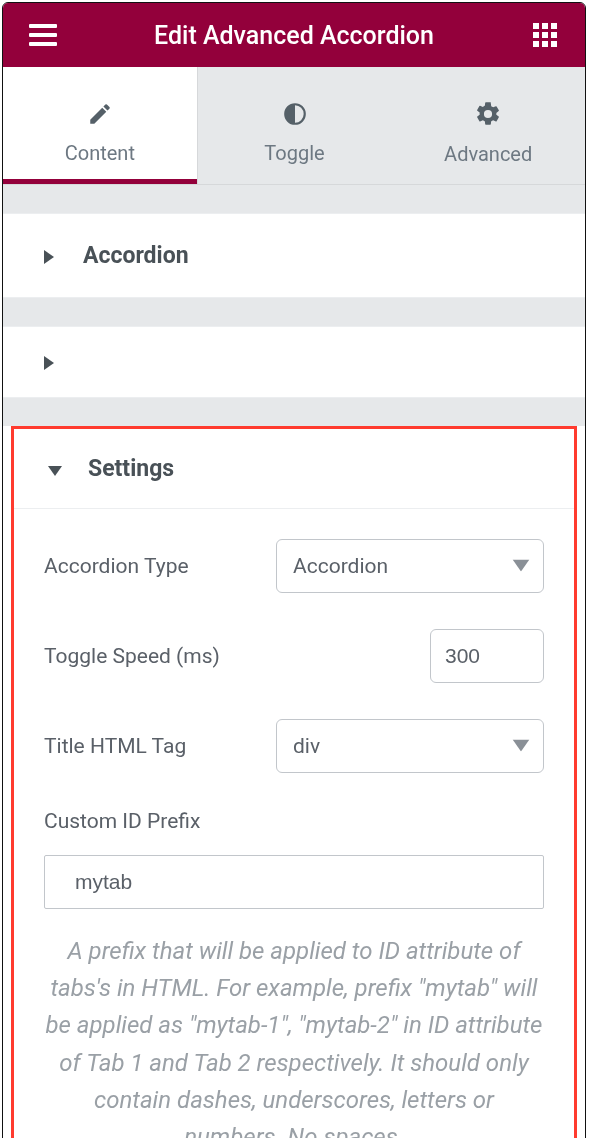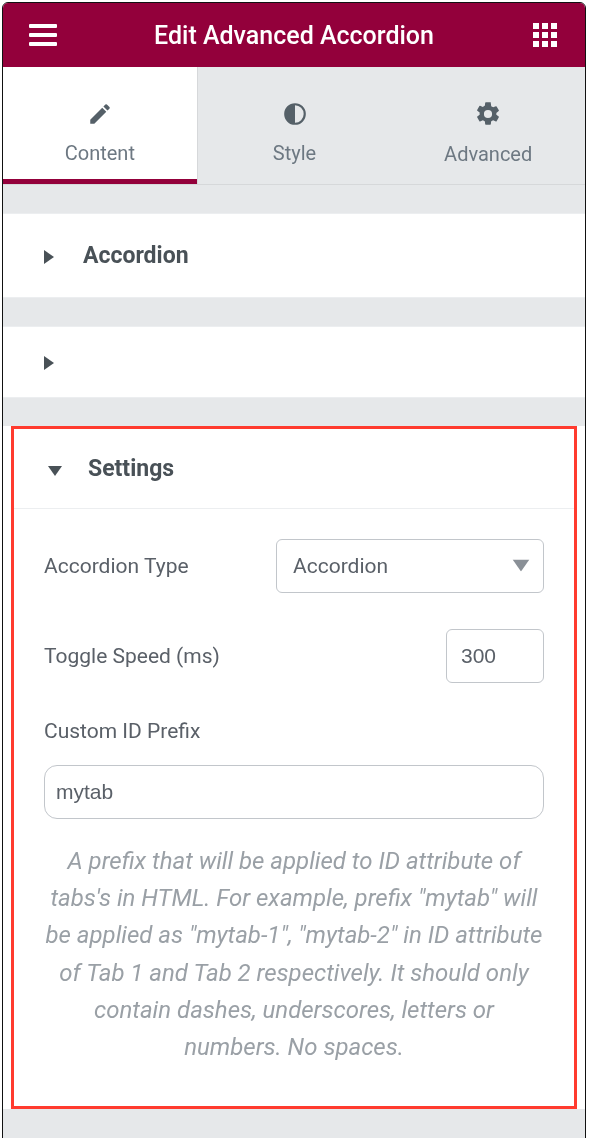--- a/index.html
+++ b/index.html
@@ -155,37 +155,37 @@
   }
   .select-caret {
     position: absolute;
     right: 14px;
     top: 50%;
     transform: translateY(-50%);
     color: #8a9097;
     pointer-events: none;
   }
   .number-input {
-    width: 98px;
+    width: 114px;
     height: 54px;
     border: 1px solid #c2c6cb;
     border-radius: 6px;
     padding: 0 14px;
     font-size: 21px;
     color: #5a6068;
   }
   .field-col {
     margin-bottom: 16px;
   }
   .text-input {
     width: 100%;
     height: 54px;
     border: 1px solid #c2c6cb;
-    border-radius: 13px;
-    padding: 0 11px;
+    border-radius: 2px;
+    padding: 0 30px;
     font-size: 21px;
     color: #5a6068;
     margin-top: 22px;
   }
   .description {
     font-size: 24px;
     font-style: italic;
     color: #9aa0a6;
     line-height: 1.55;
     margin-top: 24px;
@@ -233,21 +233,21 @@
           </svg>
       </div>
       <div class="tab-label">Content</div>
     </div>
     <div class="tab">
       <div class="tab-icon">
         <svg width="26" height="26" viewBox="0 0 24 24" fill="#556068">
             <path d="M12 2a10 10 0 1 0 0 20 10 10 0 0 0 0-20zm0 18V4a8 8 0 0 1 0 16z"></path>
           </svg>
       </div>
-      <div class="tab-label">Style</div>
+      <div class="tab-label">Toggle</div>
     </div>
     <div class="tab">
       <div class="tab-icon">
         <svg width="28" height="28" viewBox="0 0 24 24" fill="#556068">
             <path d="M19.14 12.94a7.49 7.49 0 0 0 .05-.94 7.49 7.49 0 0 0-.05-.94l2.03-1.58a.5.5 0 0 0 .12-.64l-1.92-3.32a.5.5 0 0 0-.6-.22l-2.39.96a7.03 7.03 0 0 0-1.62-.94l-.36-2.54A.5.5 0 0 0 13.9 2h-3.8a.5.5 0 0 0-.5.42l-.36 2.54c-.58.24-1.12.55-1.62.94l-2.39-.96a.5.5 0 0 0-.6.22L2.71 8.48a.5.5 0 0 0 .12.64l2.03 1.58c-.03.31-.05.63-.05.94s.02.63.05.94l-2.03 1.58a.5.5 0 0 0-.12.64l1.92 3.32c.13.22.4.31.6.22l2.39-.96c.5.39 1.04.7 1.62.94l.36 2.54c.4.24.25.42.5.42h3.8c.25 0 .46-.18.5-.42l.36-2.54c.58-.24 1.12-.55 1.62-.94l2.39.96c.23.09.47 0 .6-.22l1.92-3.32a.5.5 0 0 0-.12-.64l-2.03-1.58zM12 15.5A3.5 3.5 0 1 1 12 8.5a3.5 3.5 0 0 1 0 7z"></path>
           </svg>
       </div>
       <div class="tab-label">Advanced</div>
     </div>
   </div>
@@ -297,20 +297,31 @@
               </svg>
           </span>
         </div>
       </div>
 
       <div class="field-row">
         <div class="field-label">Toggle Speed (ms)</div>
         <input class="number-input" type="text" value="300" style="">
       </div>
 
+      <div class="field-row">
+        <div class="field-label">Title HTML Tag</div>
+        <div class="select-wrap">
+          <div class="select-box">div</div>
+          <span class="select-caret">
+            <svg width="18" height="12" viewBox="0 0 14 10" fill="#8a9097">
+                <path d="M0 0h14l-7 10z"></path>
+              </svg>
+          </span>
+        </div>
+      </div>
 
       <div class="field-col">
         <div class="field-label">Custom ID Prefix</div>
         <input class="text-input" type="text" value="mytab" style="">
         <div class="description">A prefix that will be applied to ID attribute of tabs's in HTML. For example, prefix "mytab" will be applied as "mytab-1", "mytab-2" in ID attribute of Tab 1 and Tab 2 respectively. It should only contain dashes, underscores, letters or numbers. No spaces.</div>
       </div>
 
     </div>
   </div>
 

